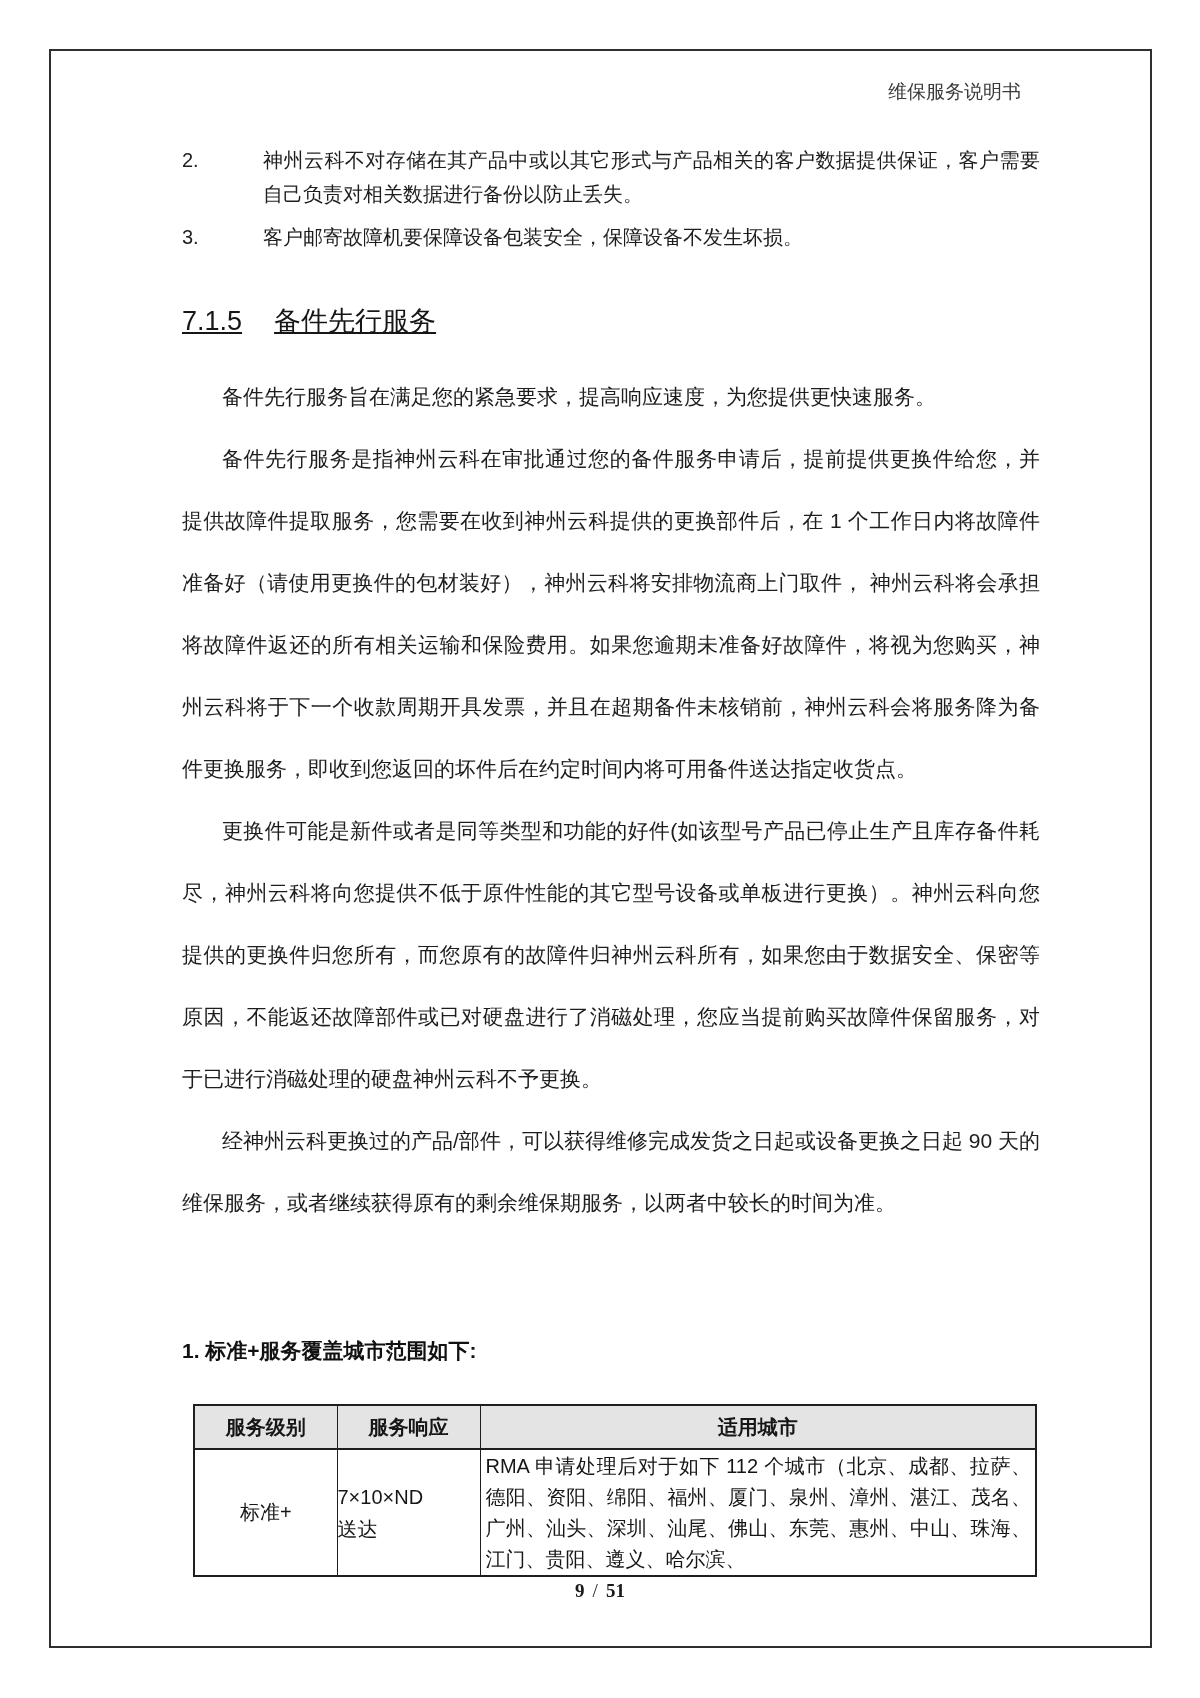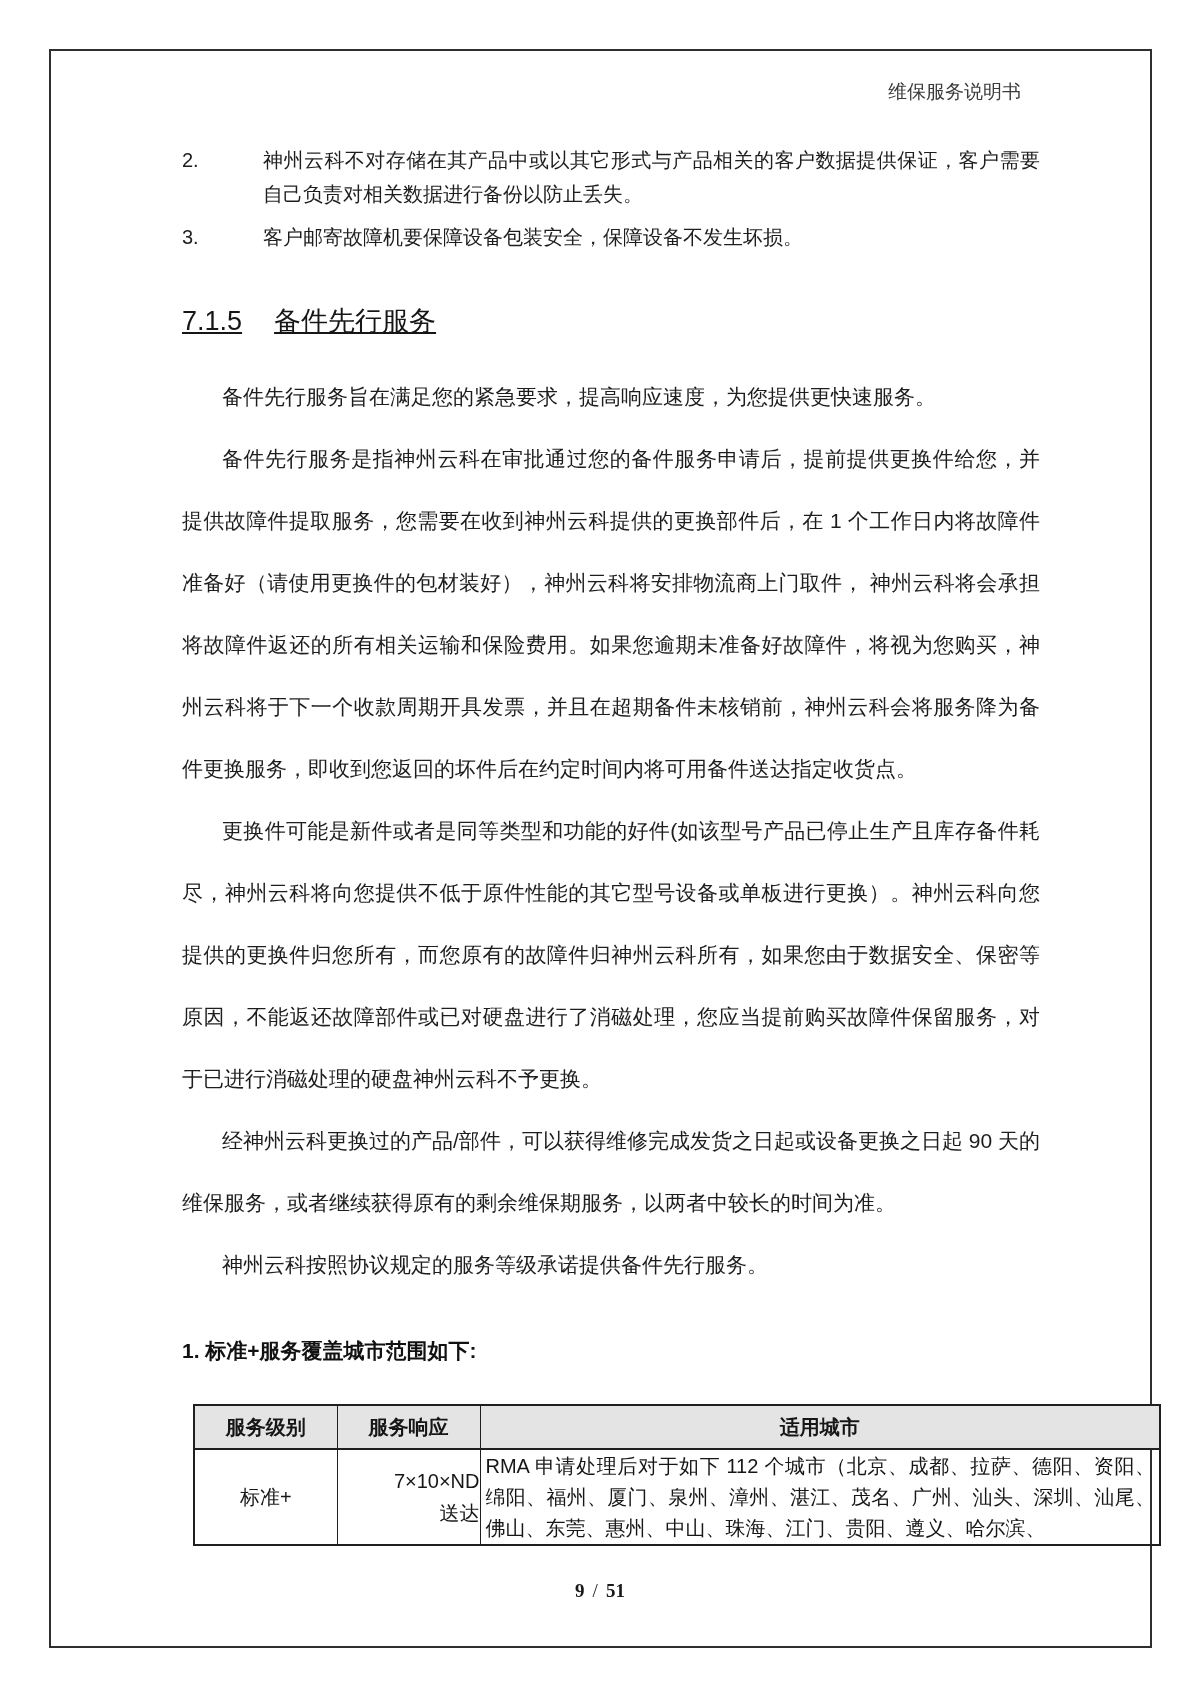--- a/index.html
+++ b/index.html
@@ -65,21 +65,21 @@
     left: 182px; top: 1336px;
     font-size: 21px;
     line-height: 30px;
     font-weight: 700;
     color: #111111;
     white-space: nowrap;
   }
   table.service-table {
     position: absolute;
     left: 193px; top: 1404px;
-    width: 968px;
+    width: 844px;
     border-collapse: collapse;
     table-layout: fixed;
     font-size: 20px;
     color: #161616;
   }
   .service-table col.c1 { width: 143px; }
   .service-table col.c2 { width: 143px; }
   .service-table th {
     height: 42px;
     background: #e4e4e4;
@@ -94,21 +94,21 @@
   .service-table th:last-child { border-right: 2px solid #1f1f1f; }
   .service-table td {
     border: 1px solid #1f1f1f;
     border-bottom: 2px solid #1f1f1f;
     vertical-align: middle;
     height: 92px;
     overflow: hidden;
     padding: 0;
   }
   .service-table td.level { text-align: center; border-left: 2px solid #1f1f1f; }
-  .service-table td.response { text-align: right; line-height: 32px; }
+  .service-table td.response { text-align: left; line-height: 32px; }
   .service-table td.cities {
     vertical-align: top;
     text-align: justify;
     line-height: 31px;
     padding: 1px 4px 0 5px;
     border-right: 2px solid #1f1f1f;
   }
   .doc-footer {
     position: absolute;
     left: 0; top: 1580px; width: 100%;
@@ -142,21 +142,20 @@
 
   <div class="section-heading">
     <span class="sec-number">7.1.5</span><span class="sec-title">备件先行服务</span>
   </div>
 
   <div class="body-text">
     <p>备件先行服务旨在满足您的紧急要求，提高响应速度，为您提供更快速服务。</p>
     <p>备件先行服务是指神州云科在审批通过您的备件服务申请后，提前提供更换件给您，并提供故障件提取服务，您需要在收到神州云科提供的更换部件后，在 1 个工作日内将故障件准备好（请使用更换件的包材装好），神州云科将安排物流商上门取件， 神州云科将会承担将故障件返还的所有相关运输和保险费用。如果您逾期未准备好故障件，将视为您购买，神州云科将于下一个收款周期开具发票，并且在超期备件未核销前，神州云科会将服务降为备件更换服务，即收到您返回的坏件后在约定时间内将可用备件送达指定收货点。</p>
     <p>更换件可能是新件或者是同等类型和功能的好件(如该型号产品已停止生产且库存备件耗尽，神州云科将向您提供不低于原件性能的其它型号设备或单板进行更换）。神州云科向您提供的更换件归您所有，而您原有的故障件归神州云科所有，如果您由于数据安全、保密等原因，不能返还故障部件或已对硬盘进行了消磁处理，您应当提前购买故障件保留服务，对于已进行消磁处理的硬盘神州云科不予更换。</p>
     <p>经神州云科更换过的产品/部件，可以获得维修完成发货之日起或设备更换之日起 90 天的维保服务，或者继续获得原有的剩余维保期服务，以两者中较长的时间为准。</p>
-    <p>神州云科按照协议规定的服务等级承诺提供备件先行服务。</p>
   </div>
 
   <div class="subheading">1. 标准+服务覆盖城市范围如下:</div>
 
   <table class="service-table">
     <colgroup>
       <col class="c1">
         <col class="c2">
         <col class="c3">
     </colgroup>

